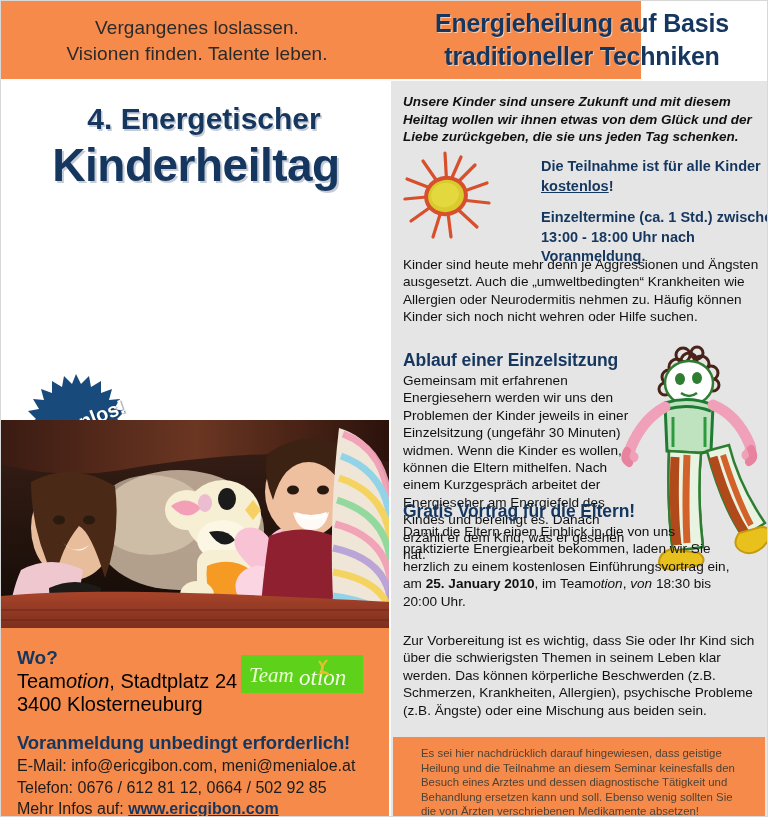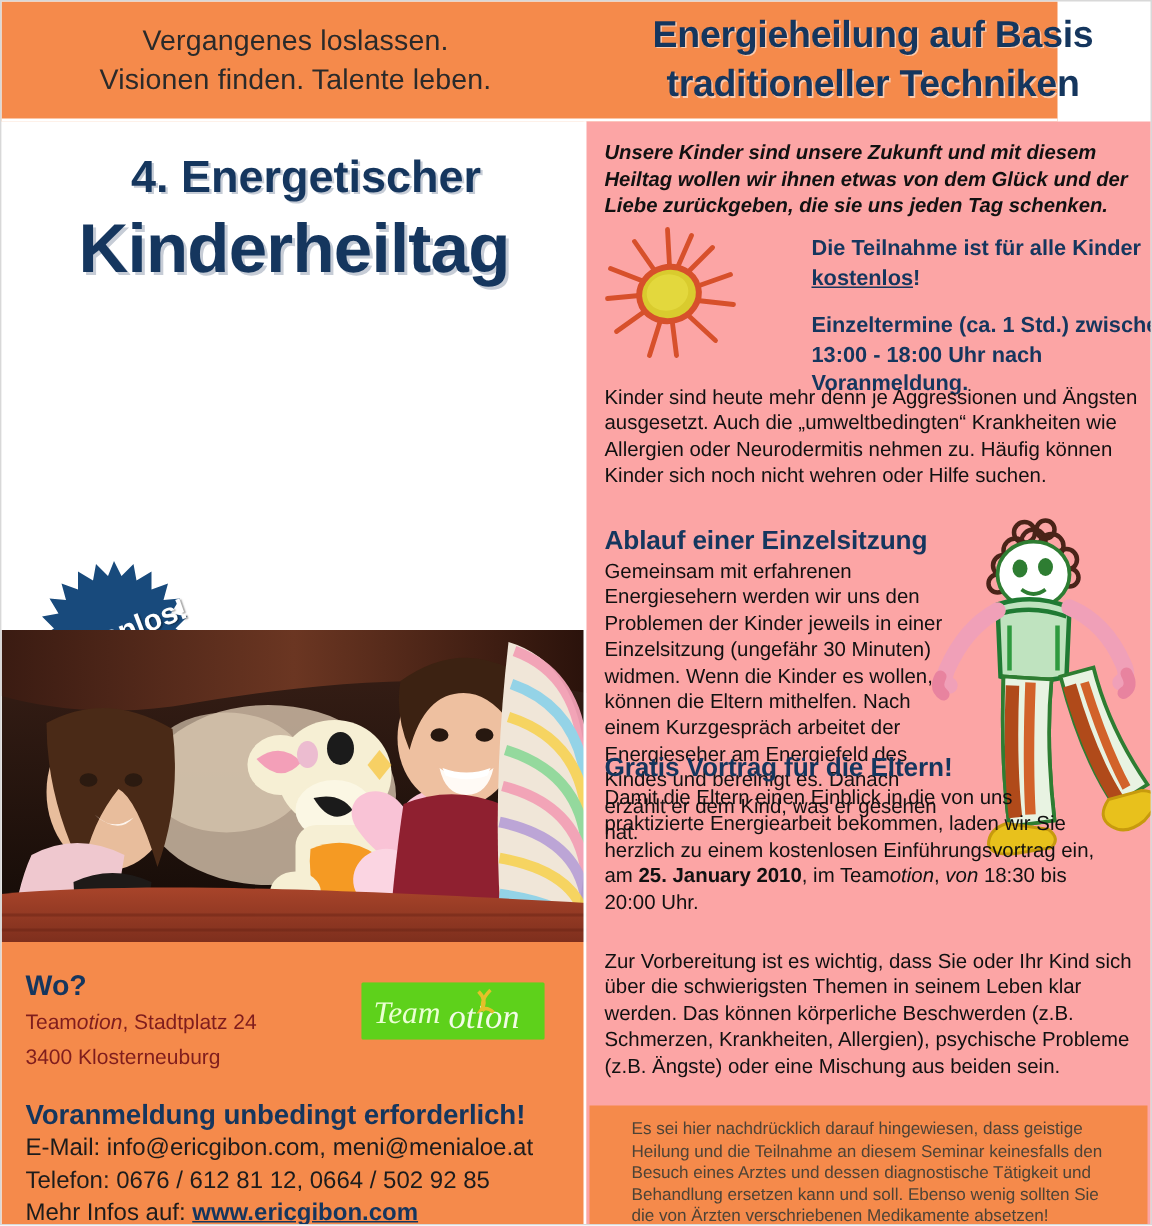--- a/index.html
+++ b/index.html
@@ -5,21 +5,21 @@
   html,body{margin:0;padding:0;background:#ffffff;}
   body{font-family:"Liberation Sans",sans-serif;}
   #flyer{
     position:relative;width:768px;height:817px;overflow:hidden;
     background:#ffffff;box-sizing:border-box;
     border:1px solid #d8d8d8;
   }
 
   
   .header{
-    position:absolute;left:0;top:0;width:704px;height:80px;
+    position:absolute;left:0;top:0;width:640px;height:80px;
     background:#f58a4b;box-sizing:border-box;
     border-bottom:2px solid #ffffff;
   }
   .header .slogan{
     position:absolute;left:0;top:14px;width:392px;
     text-align:center;color:#2a2a2a;
     font-size:19px;line-height:26px;font-weight:400;
     letter-spacing:.1px;
   }
   .header .claim{
@@ -72,21 +72,21 @@
     position:absolute;left:0;top:339px;width:390px;height:208px;overflow:hidden;
   }
   .photo svg{display:block;}
 
   
   .contact{
     position:absolute;left:0;top:547px;width:390px;height:190px;
     background:#f58a4b;box-sizing:border-box;padding:18px 16px 0 16px;
   }
   .wo-title{color:#15365e;font-size:19px;font-weight:bold;line-height:24px;}
-  .wo-line{color:#7f1d1d;font-size:14px;line-height:23px;}
+  .wo-line{color:#000000;font-size:20px;line-height:23px;}
   .wo-line i{font-style:italic;}
 
   .logo{
     position:absolute;left:240px;top:27px;width:122px;height:38px;
     background:#5ed11b;border-radius:1px;overflow:hidden;
   }
   .logo svg{display:block;}
 
   .anmeldung-title{
     position:absolute;left:16px;top:103px;width:360px;
@@ -94,21 +94,21 @@
     letter-spacing:-.1px;
   }
   .contact-lines{
     position:absolute;left:16px;top:127px;width:370px;
     color:#1c1c1c;font-size:16px;line-height:21.5px;
   }
   .contact-lines b{color:#15365e;}
   .contact-lines u{text-decoration:underline;}
 
   
-  .rightcol{position:absolute;left:390px;top:80px;width:378px;height:737px;background:#fca5a5;}
+  .rightcol{position:absolute;left:390px;top:80px;width:378px;height:737px;background:#e5e5e5;}
 
   .intro{
     position:absolute;left:12px;top:12px;width:352px;
     color:#111111;font-size:13.5px;line-height:17.5px;
     font-weight:bold;font-style:italic;
   }
 
   .sun{position:absolute;left:10px;top:68px;width:92px;height:92px;}
   .sun svg{display:block;}
 

